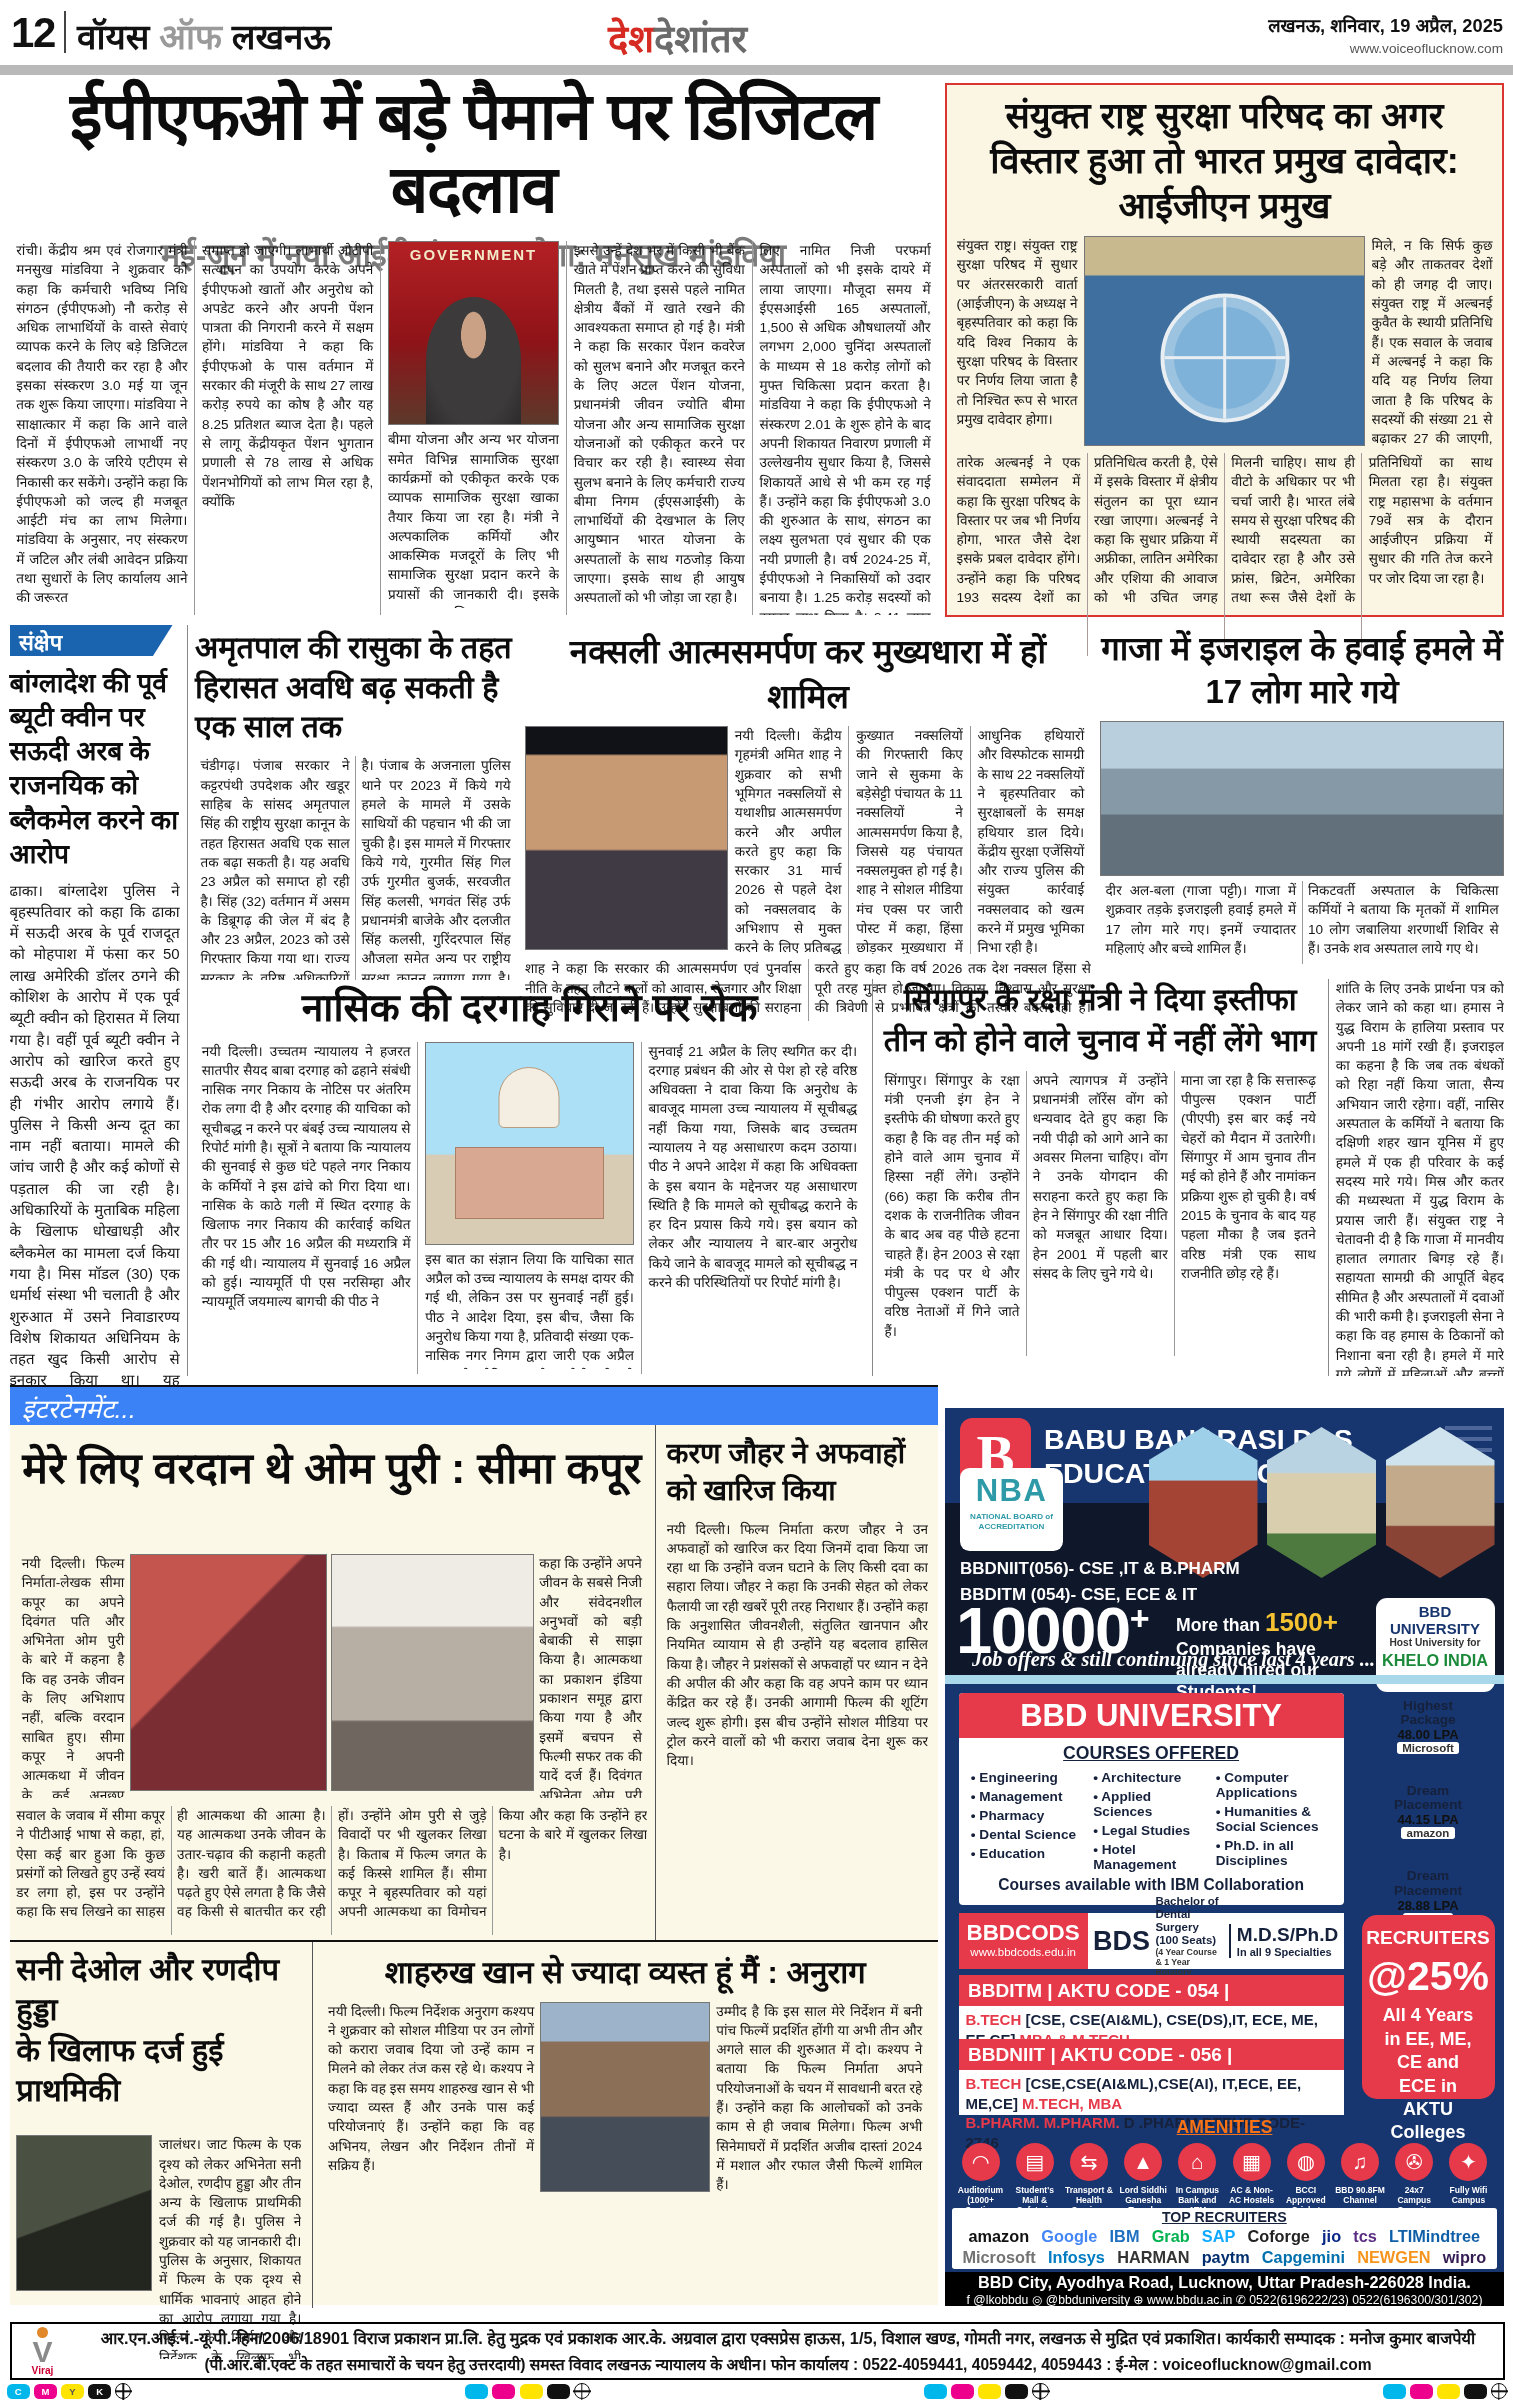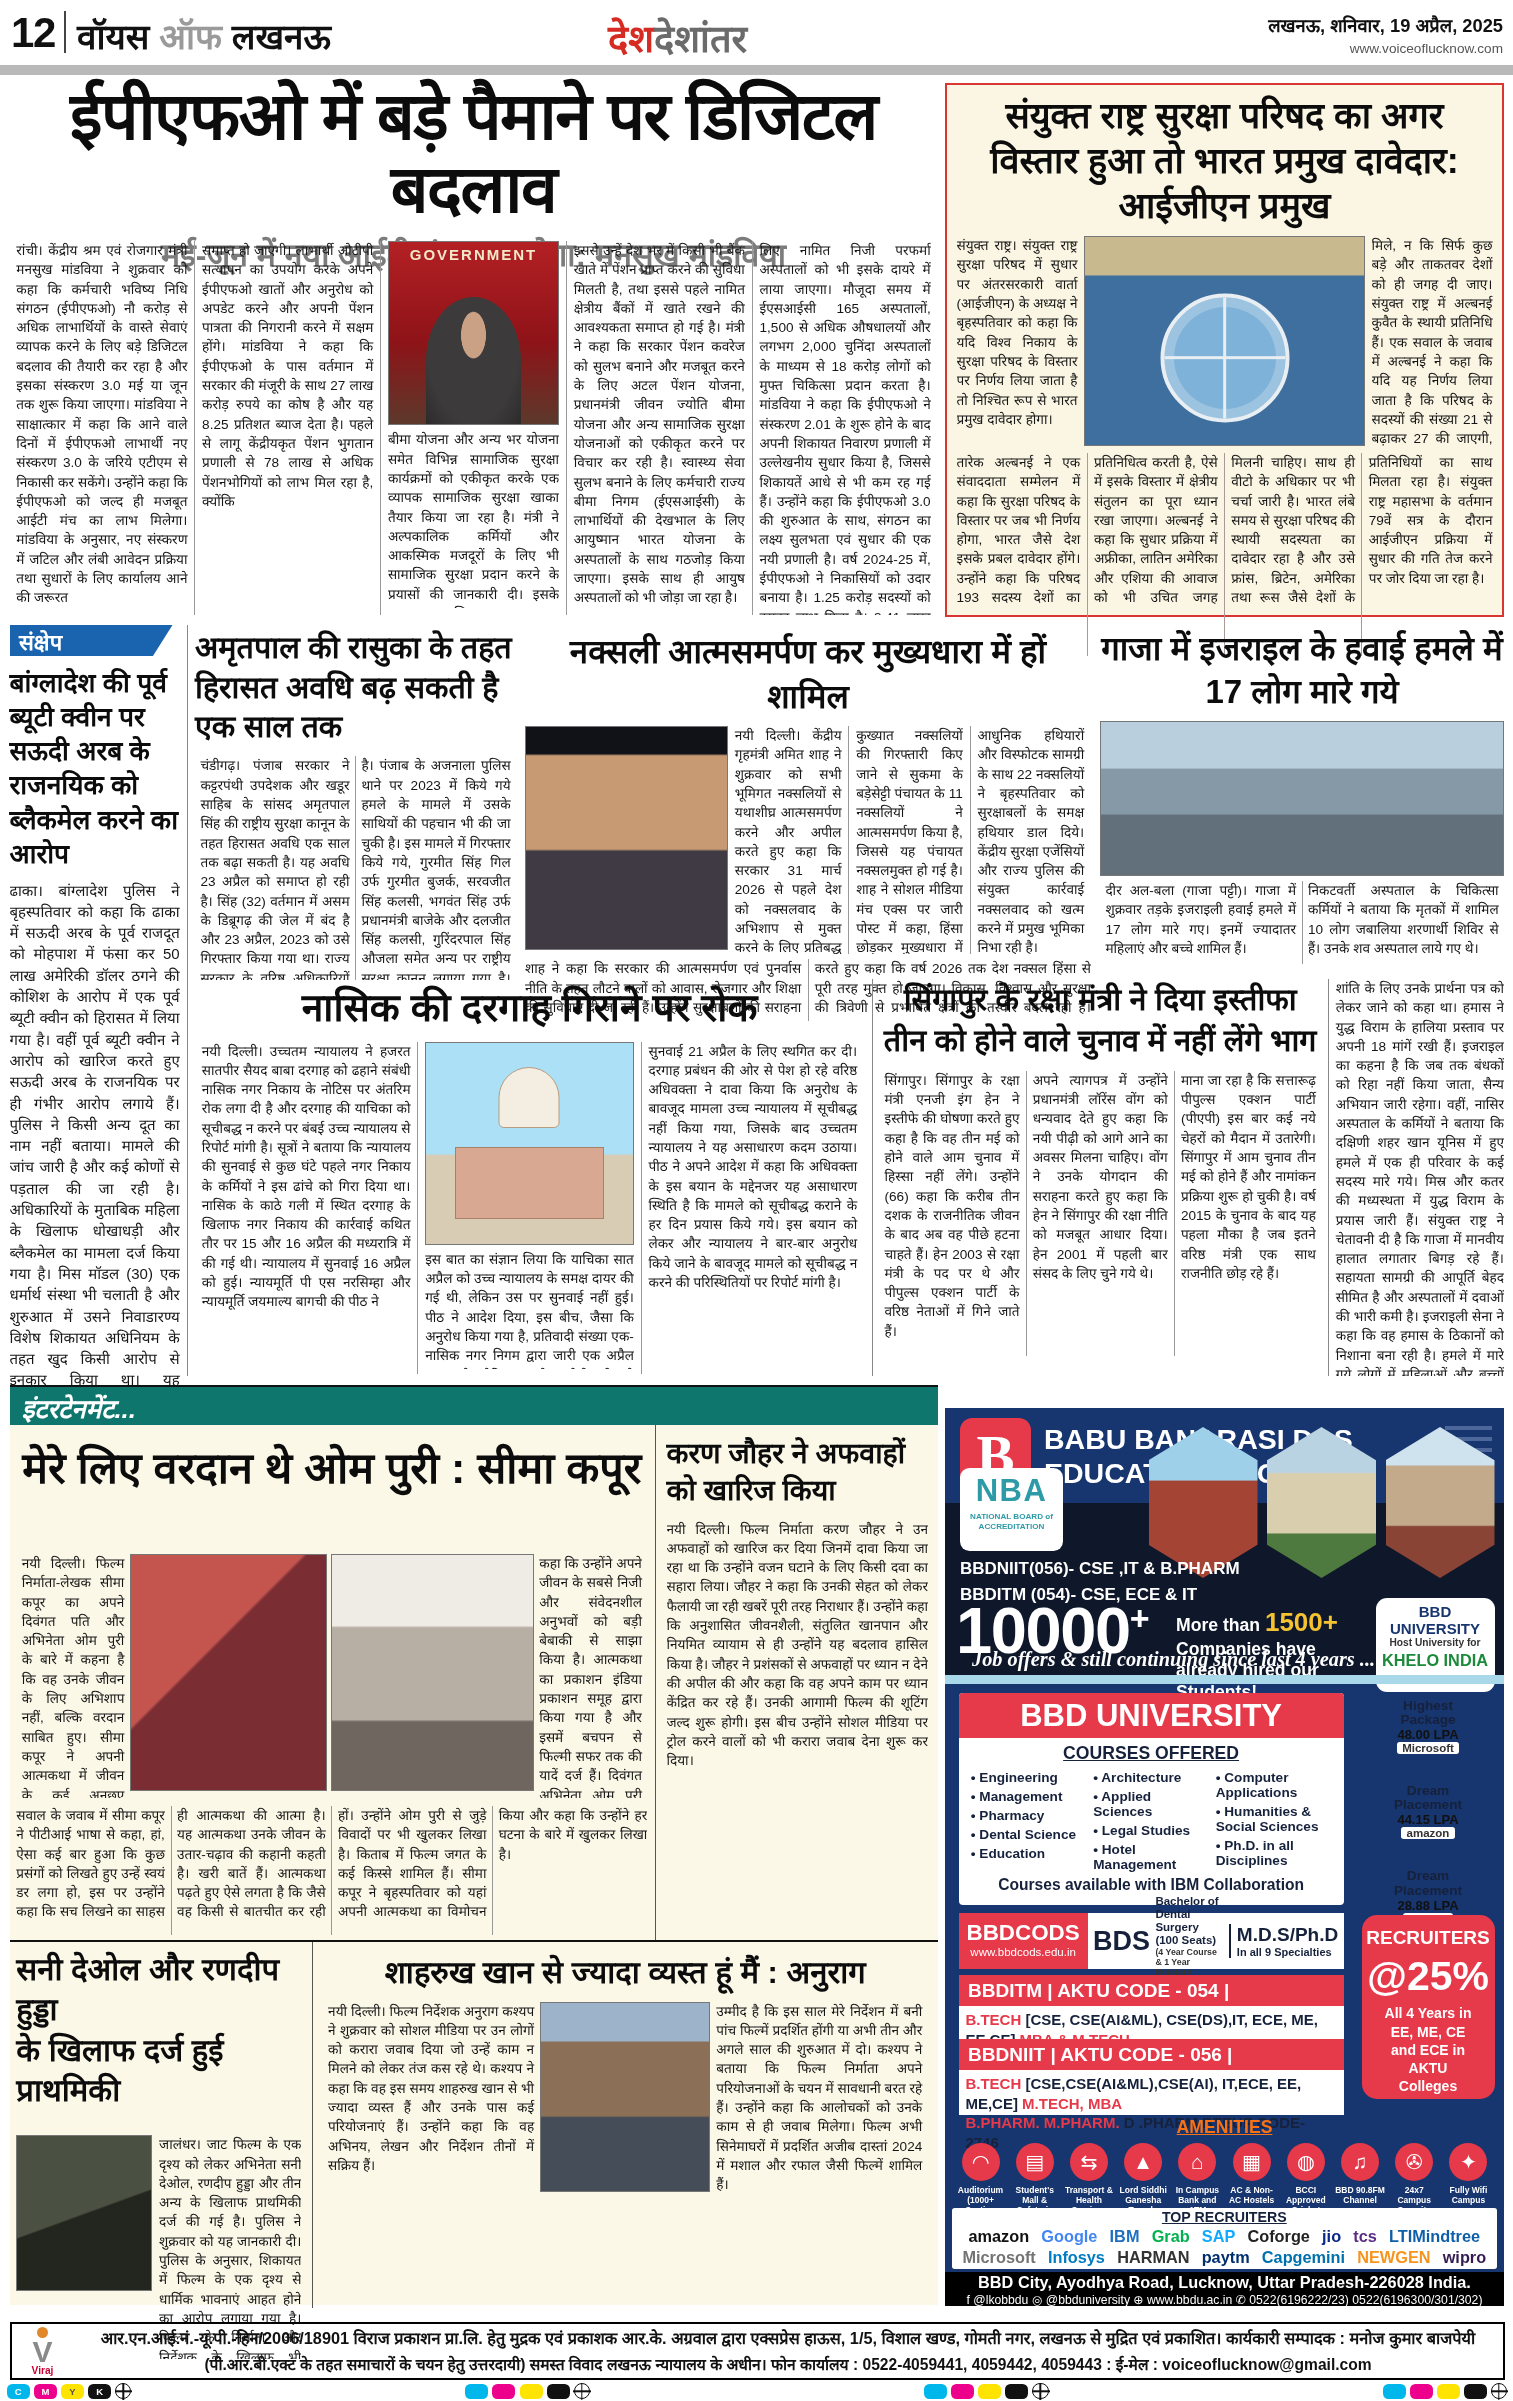--- a/index.html
+++ b/index.html
@@ -84,21 +84,21 @@
   .sc-base { position:absolute; left:14%; top:52%; width:72%; height:36%; background:#d8a893; border:1.4px solid #a97f66; }
 
   .art-singapore { position:absolute; left:872px; top:979px; width:450px; height:397px; border-left:0.7px solid #888; padding-left:5.4px; }
   .sg-h { font-size:30.5px; font-weight:bold; text-align:center; line-height:1.35; color:#0c0c0c; margin-bottom:9.5px; }
   .sg-row { display:flex; height:285px; }
   .sg-col { flex:1; padding:0 6.1px; overflow:hidden; }
   .sg-col + .sg-col { border-left:0.7px solid #999; }
 
   
   .ent { position:absolute; left:9.5px; top:1385px; width:928px; height:920px; background:#fcf8e8; border-top:2px solid #111; }
-  .ent-bar { height:38px; background:#0f766e; color:#fff; font-size:26px; font-weight:bold; font-style:italic; padding:2.7px 12.2px; }
+  .ent-bar { height:38px; background:#3b82f6; color:#fff; font-size:26px; font-weight:normal; font-style:italic; padding:2.7px 12.2px; }
   .ent-top { position:relative; height:515px; }
   .se-h { position:absolute; left:6.8px; top:12.2px; width:631px; font-size:43px; font-weight:bold; text-align:center; color:#0c0c0c; }
   .se-row { position:absolute; left:6.8px; top:129px; width:631px; height:244px; display:flex; }
   .se-txt { flex:1; padding:0 5.4px; overflow:hidden; }
   .ph-seema { width:197px; height:237px; flex:none; background:linear-gradient(135deg,#c4554e 0 40%, #7a2e34 41% 100%); border:0.7px solid #777; position:relative; }
   .ph-ompuri { width:203px; height:237px; flex:none; background:linear-gradient(180deg,#efece6 0 30%, #b7aea4 31% 70%, #6f675f 71% 100%); border:0.7px solid #777; margin-left:4.1px; position:relative; }
   .se-cols { position:absolute; left:6.8px; top:381px; width:631px; height:129px; column-count:4; column-gap:12.2px; column-rule:0.7px solid #999; }
   .karan { position:absolute; right:0; top:0; width:283px; height:515px; border-left:0.7px solid #555; padding:9.5px 9.5px 0 11px; }
   .kj-h { font-size:28.5px; font-weight:bold; line-height:1.3; color:#0c0c0c; margin-bottom:11px; }
   .ent-bottom { position:relative; height:366px; border-top:2px solid #111; }
@@ -161,21 +161,21 @@
   .bds-n { font-size:8.8px; color:#333; font-weight:bold; }
   .mds { border-left:2px solid #16213c; margin-left:5.4px; padding-left:5.4px; }
   .mds .m1 { font-size:19px; font-weight:bold; color:#16213c; }
   .mds .m2 { font-size:11px; font-weight:bold; color:#16213c; }
   .ad-band { position:absolute; left:13.6px; width:385px; background:#e6394a; color:#fff; font-size:19px; font-weight:bold; height:31px; line-height:31px; padding-left:9.5px; }
   .ad-bandtxt { position:absolute; left:13.6px; width:385px; background:#fff; font-size:15px; font-weight:bold; padding:4.1px 6.8px; color:#16213c; line-height:1.3; }
   .redtx { color:#e6394a; }
   .sch { position:absolute; right:9.5px; top:507px; width:133px; height:184px; background:#e6394a; border-radius:15px; color:#fff; text-align:center; padding-top:12.2px; }
   .sch .s1 { font-size:19px; font-weight:bold; }
   .sch .s2 { font-size:41px; font-weight:bold; margin:4.1px 0; }
-  .sch .s3 { font-size:14px; font-weight:bold; line-height:1.3; padding:0 21px; }
+  .sch .s3 { font-size:18px; font-weight:bold; line-height:1.3; padding:0 21px; }
   .amen { position:absolute; left:0; top:709px; width:100%; }
   .amen-t { text-align:center; color:#f97316; font-size:17.6px; font-weight:bold; text-decoration:underline; }
   .amen-row { display:flex; justify-content:space-between; padding:5.4px 9.5px 0; }
   .amen-item { width:52px; text-align:center; }
   .amen-ic { width:38px; height:38px; border-radius:50%; background:#e6394a; color:#fff; font-size:20.3px; line-height:38px; margin:0 auto; }
   .amen-lb { color:#fff; font-size:8.5px; font-weight:bold; line-height:1.2; margin-top:3.4px; }
   .recr { position:absolute; left:6.8px; top:800px; width:545px; height:61px; background:#fff; border-radius:2.7px; text-align:center; padding-top:1.4px; }
   .recr-t { font-size:14.2px; font-weight:bold; color:#16213c; text-decoration:underline; }
   .recr-row { display:flex; flex-wrap:wrap; justify-content:center; gap:2.7px 12.2px; padding:1.4px 5.4px; }
   .recr-row span { font-size:16.3px; font-weight:bold; }

